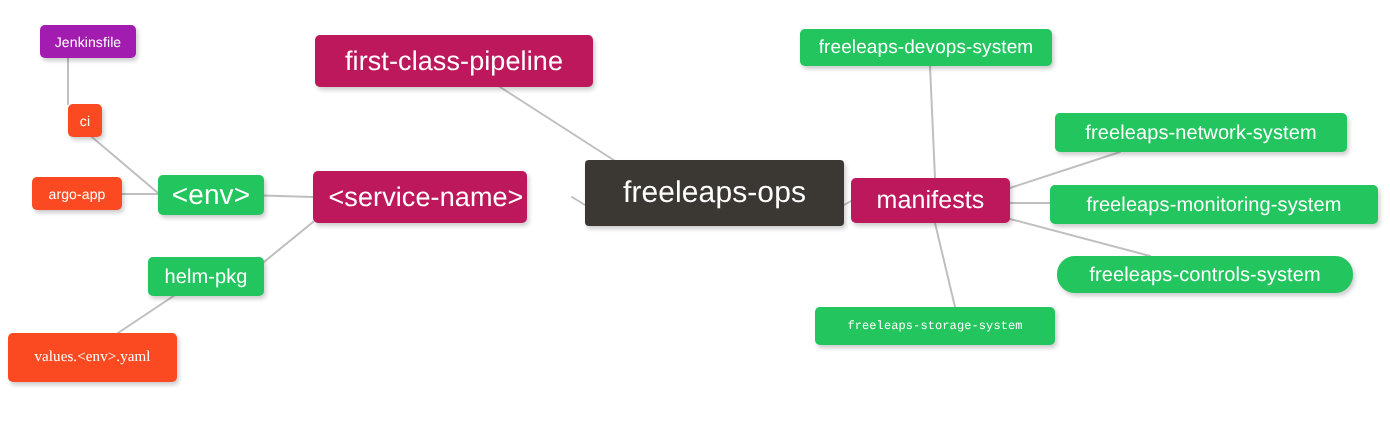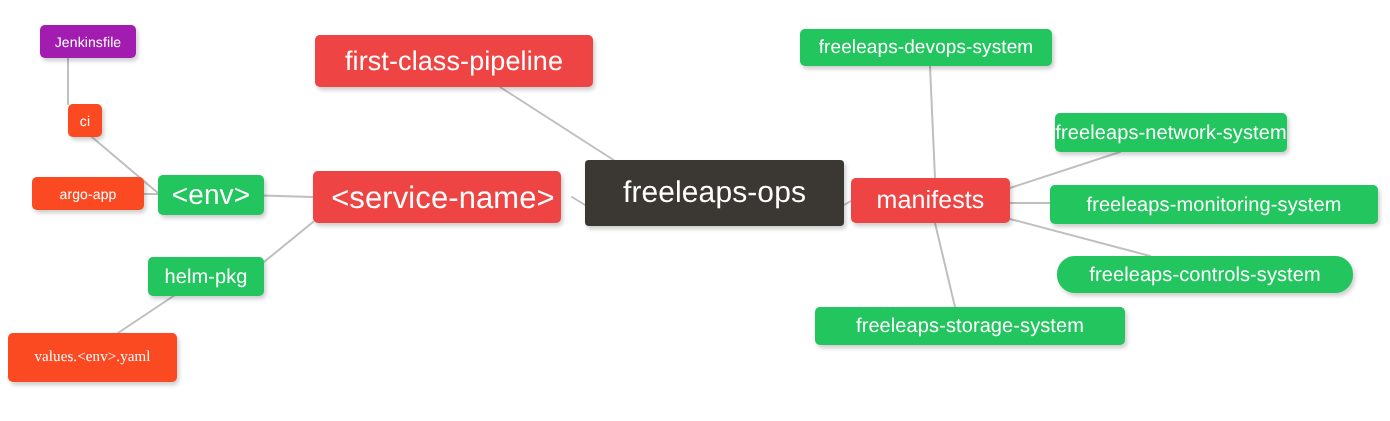--- a/index.html
+++ b/index.html
@@ -35,21 +35,21 @@
     justify-content: center;
     color: #ffffff;
     border-radius: 5px;
     white-space: nowrap;
     line-height: 1;
     letter-spacing: 0.1px;
     box-shadow: 2px 3px 4px rgba(0,0,0,0.20);
     text-rendering: geometricPrecision;
   }
   .node.root      { background: #3b3733; border-radius: 4px; }
-  .node.blue      { background: #ef4444; }
+  .node.blue      { background: #be185d; }
   .node.green     { background: #22c55e; }
   .node.orange    { background: #a21caf; margin-left: 20px; }
   .node.red       { background: #fb4a22; }
 </style>
 </head>
 <body>
 
 <div id="mindmap">
   <svg id="edges" viewBox="0 0 1390 421">
       <line x1="68" y1="58" x2="68" y2="104" stroke="#bfbfbf" stroke-width="2" stroke-linecap="round"></line>
@@ -63,27 +63,27 @@
       <line x1="844" y1="205" x2="851" y2="201" stroke="#bfbfbf" stroke-width="2" stroke-linecap="round"></line>
       <line x1="935" y1="178" x2="930" y2="66" stroke="#bfbfbf" stroke-width="2" stroke-linecap="round"></line>
       <line x1="1010" y1="188" x2="1120" y2="152" stroke="#bfbfbf" stroke-width="2" stroke-linecap="round"></line>
       <line x1="1010" y1="203" x2="1050" y2="203" stroke="#bfbfbf" stroke-width="2" stroke-linecap="round"></line>
       <line x1="1010" y1="219" x2="1150" y2="256" stroke="#bfbfbf" stroke-width="2" stroke-linecap="round"></line>
       <line x1="935" y1="223" x2="955" y2="307" stroke="#bfbfbf" stroke-width="2" stroke-linecap="round"></line>
     </svg>
   <div id="node-layer">
       <div class="node orange" style="left: 20px; top: 25px; width: 96px; height: 33px; font-size: 14px;">Jenkinsfile</div>
       <div class="node red" style="left: 68px; top: 104px; width: 34px; height: 33px; font-size: 14px;">ci</div>
-      <div class="node red" style="left: 32px; top: 177px; width: 112px; height: 33px; font-size: 14px;">argo-app</div>
+      <div class="node red" style="left: 32px; top: 177px; width: 90px; height: 33px; font-size: 14px;">argo-app</div>
       <div class="node green" style="left: 158px; top: 175px; width: 106px; height: 40px; font-size: 28px;">&lt;env&gt;</div>
       <div class="node green" style="left: 148px; top: 257px; width: 116px; height: 39px; font-size: 20px;">helm-pkg</div>
       <div class="node red" style="left: 8px; top: 333px; width: 169px; height: 49px; font-size: 15px; font-family: Liberation Serif, serif;">values.&lt;env&gt;.yaml</div>
       <div class="node blue" style="left: 315px; top: 35px; width: 278px; height: 52px; font-size: 27px;">first-class-pipeline</div>
-      <div class="node blue" style="left: 313px; top: 171px; width: 248px; height: 52px; font-size: 31px; padding-left: 12px;">&lt;service-name&gt;</div>
+      <div class="node blue" style="left: 313px; top: 171px; width: 214px; height: 52px; font-size: 27px; padding-left: 12px;">&lt;service-name&gt;</div>
       <div class="node root" style="left: 585px; top: 160px; width: 259px; height: 66px; font-size: 30px;">freeleaps-ops</div>
       <div class="node blue" style="left: 851px; top: 178px; width: 159px; height: 45px; font-size: 25px;">manifests</div>
       <div class="node green" style="left: 800px; top: 29px; width: 252px; height: 37px; font-size: 19px;">freeleaps-devops-system</div>
-      <div class="node green" style="left: 1055px; top: 113px; width: 232px; height: 39px; font-size: 20px;">freeleaps-network-system</div>
+      <div class="node green" style="left: 1055px; top: 113px; width: 292px; height: 39px; font-size: 20px;">freeleaps-network-system</div>
       <div class="node green" style="left: 1050px; top: 185px; width: 328px; height: 39px; font-size: 20px;">freeleaps-monitoring-system</div>
       <div class="node green" style="left: 1057px; top: 256px; width: 296px; height: 37px; font-size: 20px; border-radius: 18px;">freeleaps-controls-system</div>
-      <div class="node green" style="left: 815px; top: 307px; width: 310px; height: 38px; font-size: 20px;">freeleaps-storage-system</div>
+      <div class="node green" style="left: 815px; top: 307px; width: 240px; height: 38px; font-size: 12px; font-family: Liberation Mono, monospace;">freeleaps-storage-system</div>
     </div>
 </div>
 
 </body></html>

